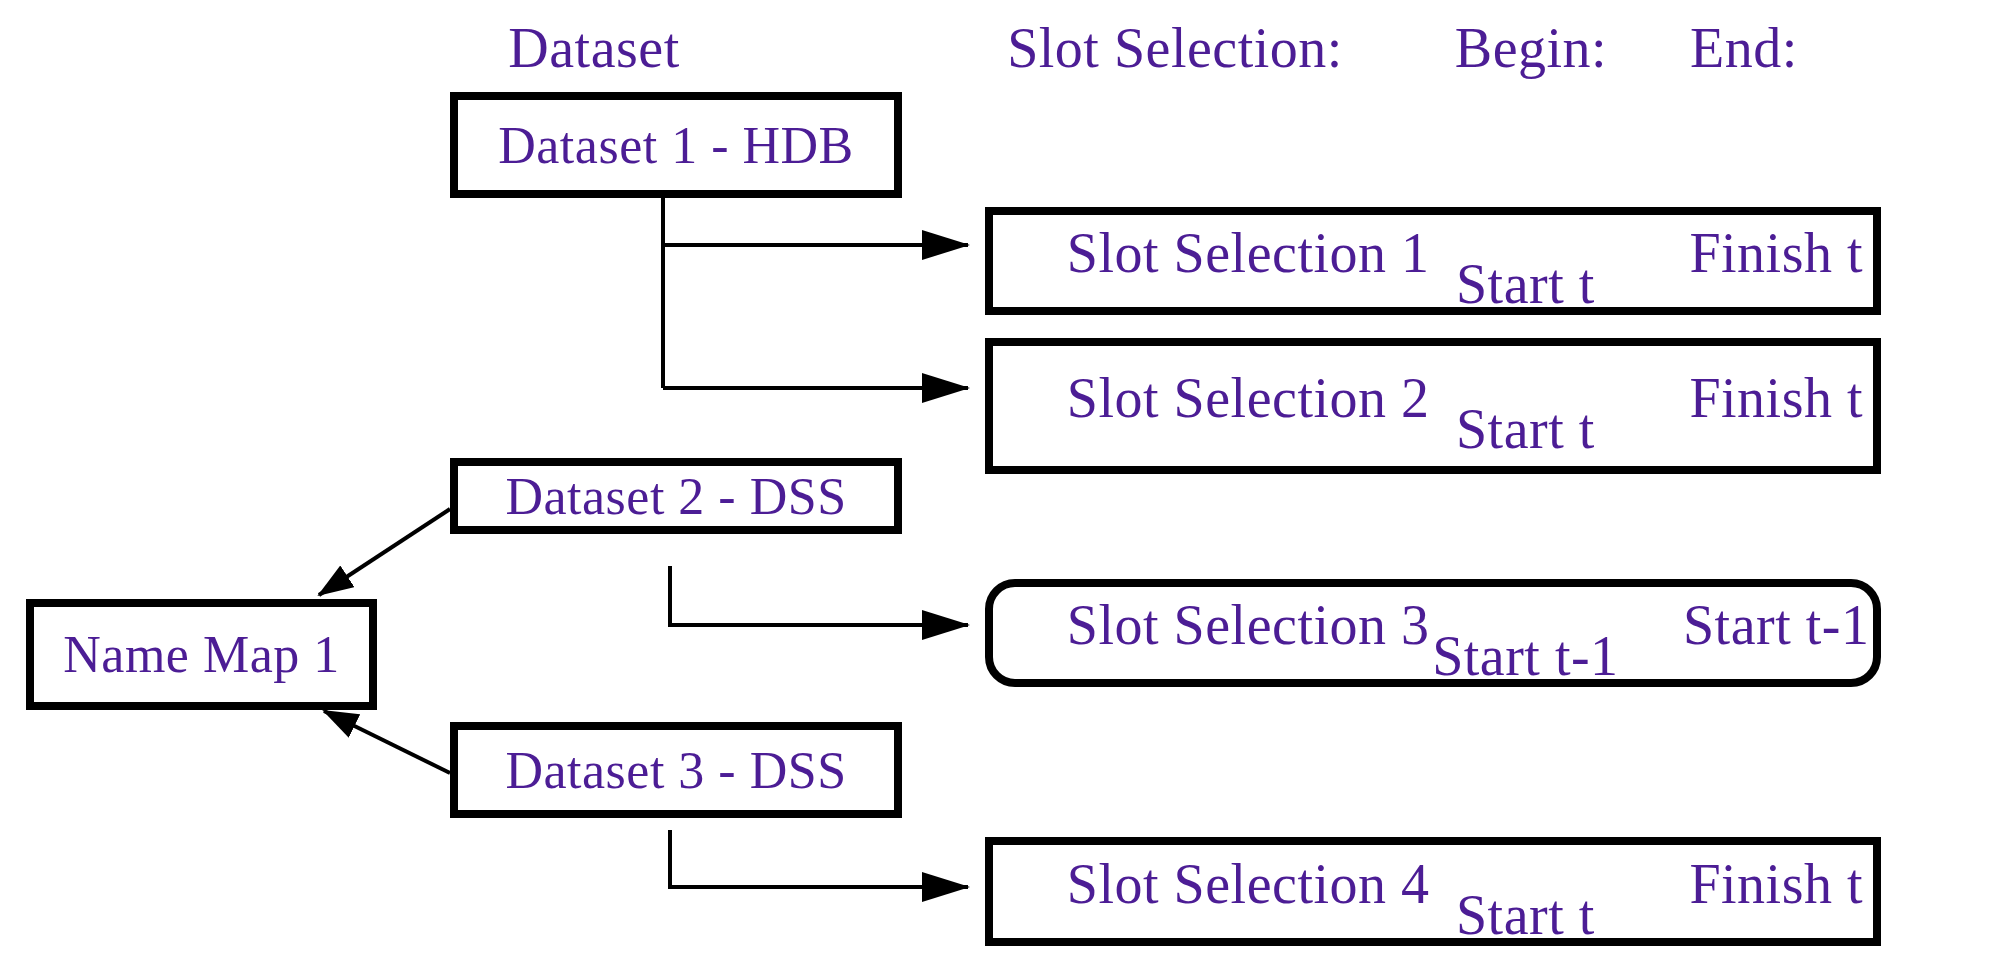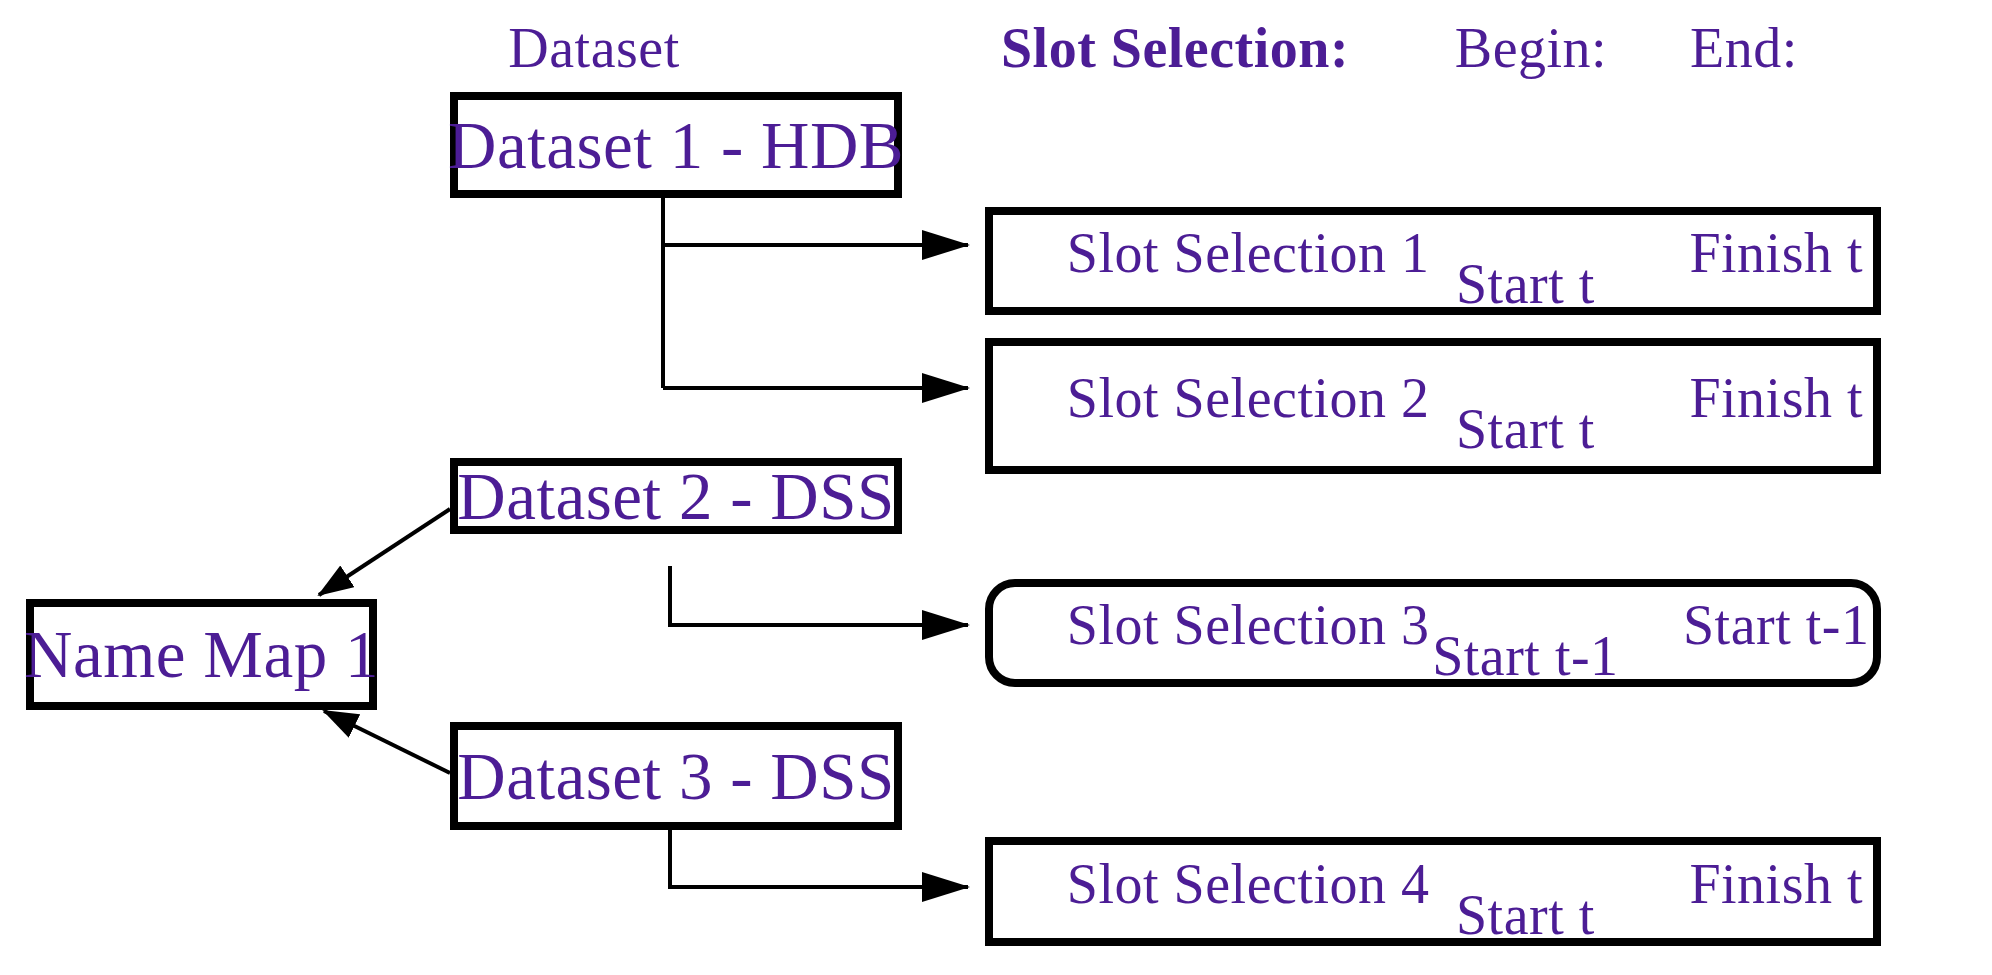--- a/index.html
+++ b/index.html
@@ -33,21 +33,21 @@
     line-height: 56px;
   }
   .box {
     position: absolute;
     box-sizing: border-box;
     border: 8px solid #000000;
     background: #ffffff;
     display: flex;
     align-items: center;
     justify-content: center;
-    font-size: 67px;
+    font-size: 52px;
     letter-spacing: 0.5px;
     white-space: nowrap;
   }
   .slot-row {
     position: absolute;
     left: 985px;
     width: 896px;
     box-sizing: border-box;
     border: 8px solid #000000;
     background: #ffffff;
@@ -59,30 +59,30 @@
     font-size: 56px;
     letter-spacing: 0.5px;
     white-space: nowrap;
   }
   .cell-label  { left: 29%; font-family: Liberation Serif, serif; }
   .cell-begin  { left: 60.5%; margin-top: 31px; }
   .cell-end    { left: 89%; }
 
   #box-dataset1 { left: 450px; top: 92px;  width: 452px; height: 106px; }
   #box-dataset2 { left: 450px; top: 458px; width: 452px; height: 76px; }
-  #box-dataset3 { left: 450px; top: 722px; width: 452px; height: 108px; }
+  #box-dataset3 { left: 450px; top: 722px; width: 452px; height: 96px; }
   #box-namemap  { left: 26px;  top: 599px; width: 351px; height: 111px; }
 
   #slot-row-1 { top: 207px; height: 108px; }
   #slot-row-2 { top: 338px; height: 136px; }
   #slot-row-3 { top: 579px; height: 108px; border-radius: 30px; }
   #slot-row-4 { top: 837px; height: 109px; }
 
   #hdr-dataset { left: 594px; }
-  #hdr-slot    { left: 1175px; font-weight: bold; }
+  #hdr-slot    { left: 1175px; }
   #hdr-begin   { left: 1531px; }
   #hdr-end     { left: 1744px; }
 </style>
 </head>
 <body>
 
 <div class="stage">
 
   <svg class="wires" viewBox="0 0 1992 975" xmlns="http://www.w3.org/2000/svg">
     <defs>

